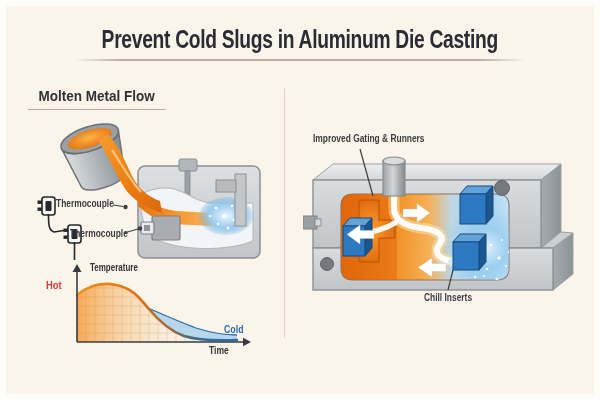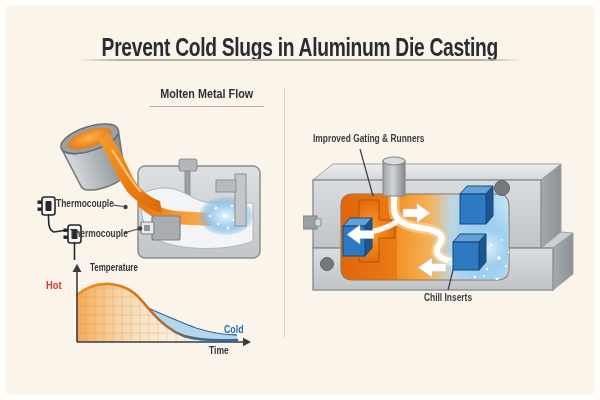--- a/index.html
+++ b/index.html
@@ -1,24 +1,24 @@
 <!DOCTYPE html>
 <html><head>
 <meta charset="utf-8">
 <style>
   html,body{margin:0;padding:0;background:#fff;}
   .stage{position:relative;width:600px;height:400px;background:#faf4eb;overflow:hidden;
          font-family:"Liberation Sans",sans-serif;box-shadow:inset 0 0 0 6px #fffdf8;}
   .abs{position:absolute;}
-  h1.title{position:absolute;left:0;right:0;top:20px;margin:12px;text-align:center;
+  h1.title{position:absolute;left:0;right:0;top:20px;margin:4px;text-align:center;
            font-size:26px;font-weight:700;color:#2b2c33;letter-spacing:-.4px;}
   h1.title span{display:inline-block;transform:scaleX(.74);transform-origin:center;white-space:nowrap;}
   .title-rule{position:absolute;left:75px;top:59px;width:450px;height:2px;
               background:linear-gradient(to right,rgba(184,177,163,0),#b8b1a3 10%,#b8b1a3 90%,rgba(184,177,163,0));}
-  .panel-head{position:absolute;top:87px;text-align:right;color:#2f3036;font-weight:700;font-size:12px;}
+  .panel-head{position:absolute;top:87px;text-align:left;color:#2f3036;font-weight:700;font-size:15px;}
   .panel-head span{display:inline-block;transform:scaleX(.9);transform-origin:center top;
                    border-bottom:1.5px solid #b5aea1;padding:0 12px 5px;white-space:nowrap;}
   .divider{position:absolute;left:284px;top:88px;width:1px;height:250px;background:#ddd5c7;}
   .lbl{position:absolute;font-weight:700;font-size:10px;color:#3b3c42;white-space:nowrap;
        transform-origin:left top;}
   .sx84{transform:scaleX(.84);} .sx8{transform:scaleX(.8);} .sx85{transform:scaleX(.85);}
   .hot{color:#d93a2b;font-size:11px;} .cold{color:#2b6cb0;font-size:11px;}
   .axis-lbl{color:#33343a;}
   svg{display:block;}
 </style>

